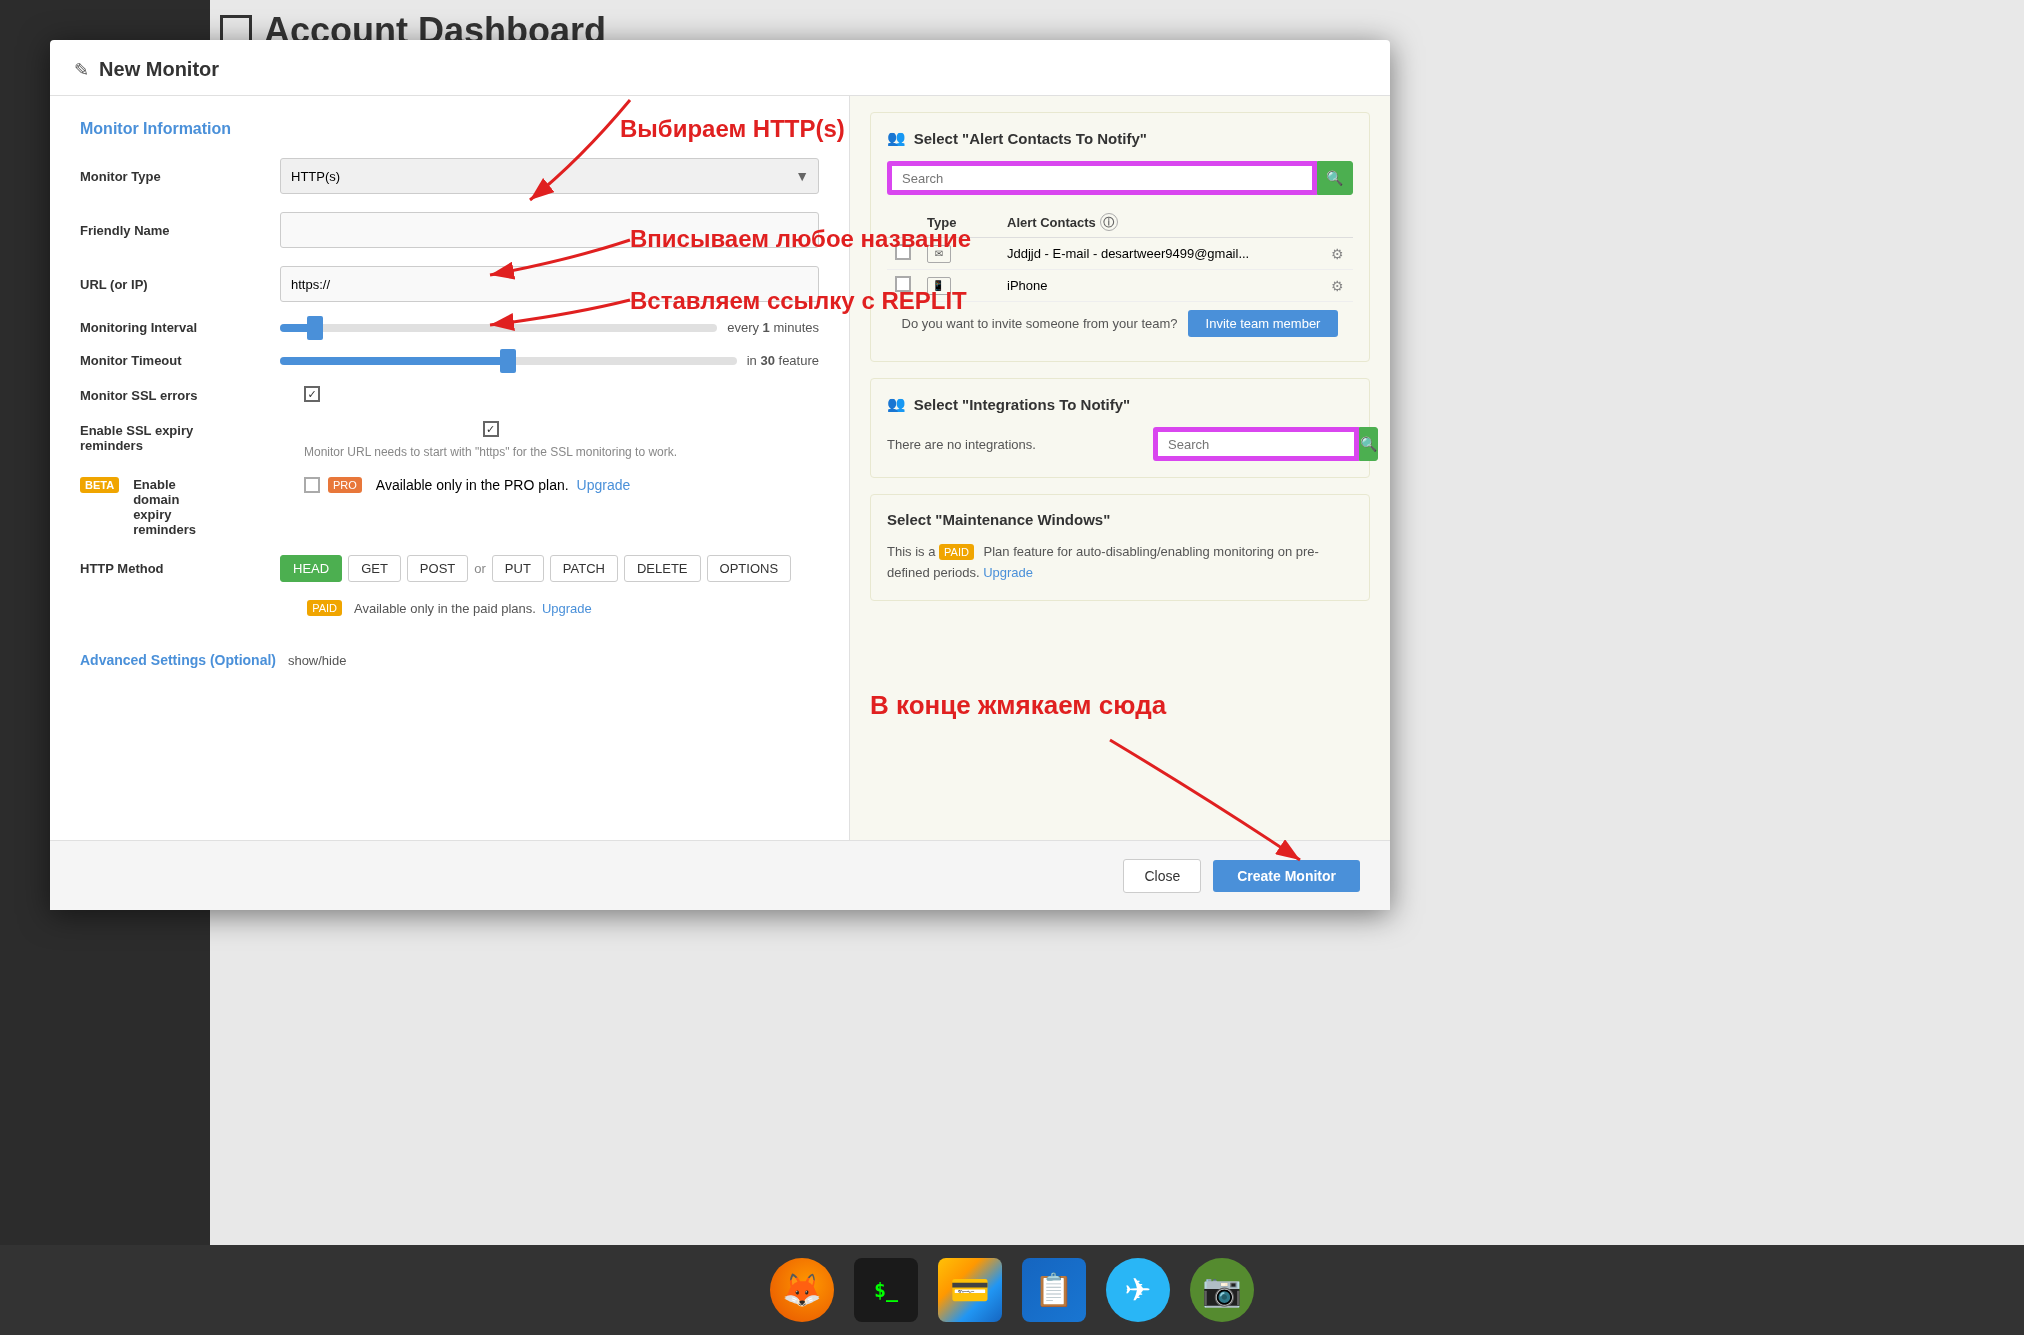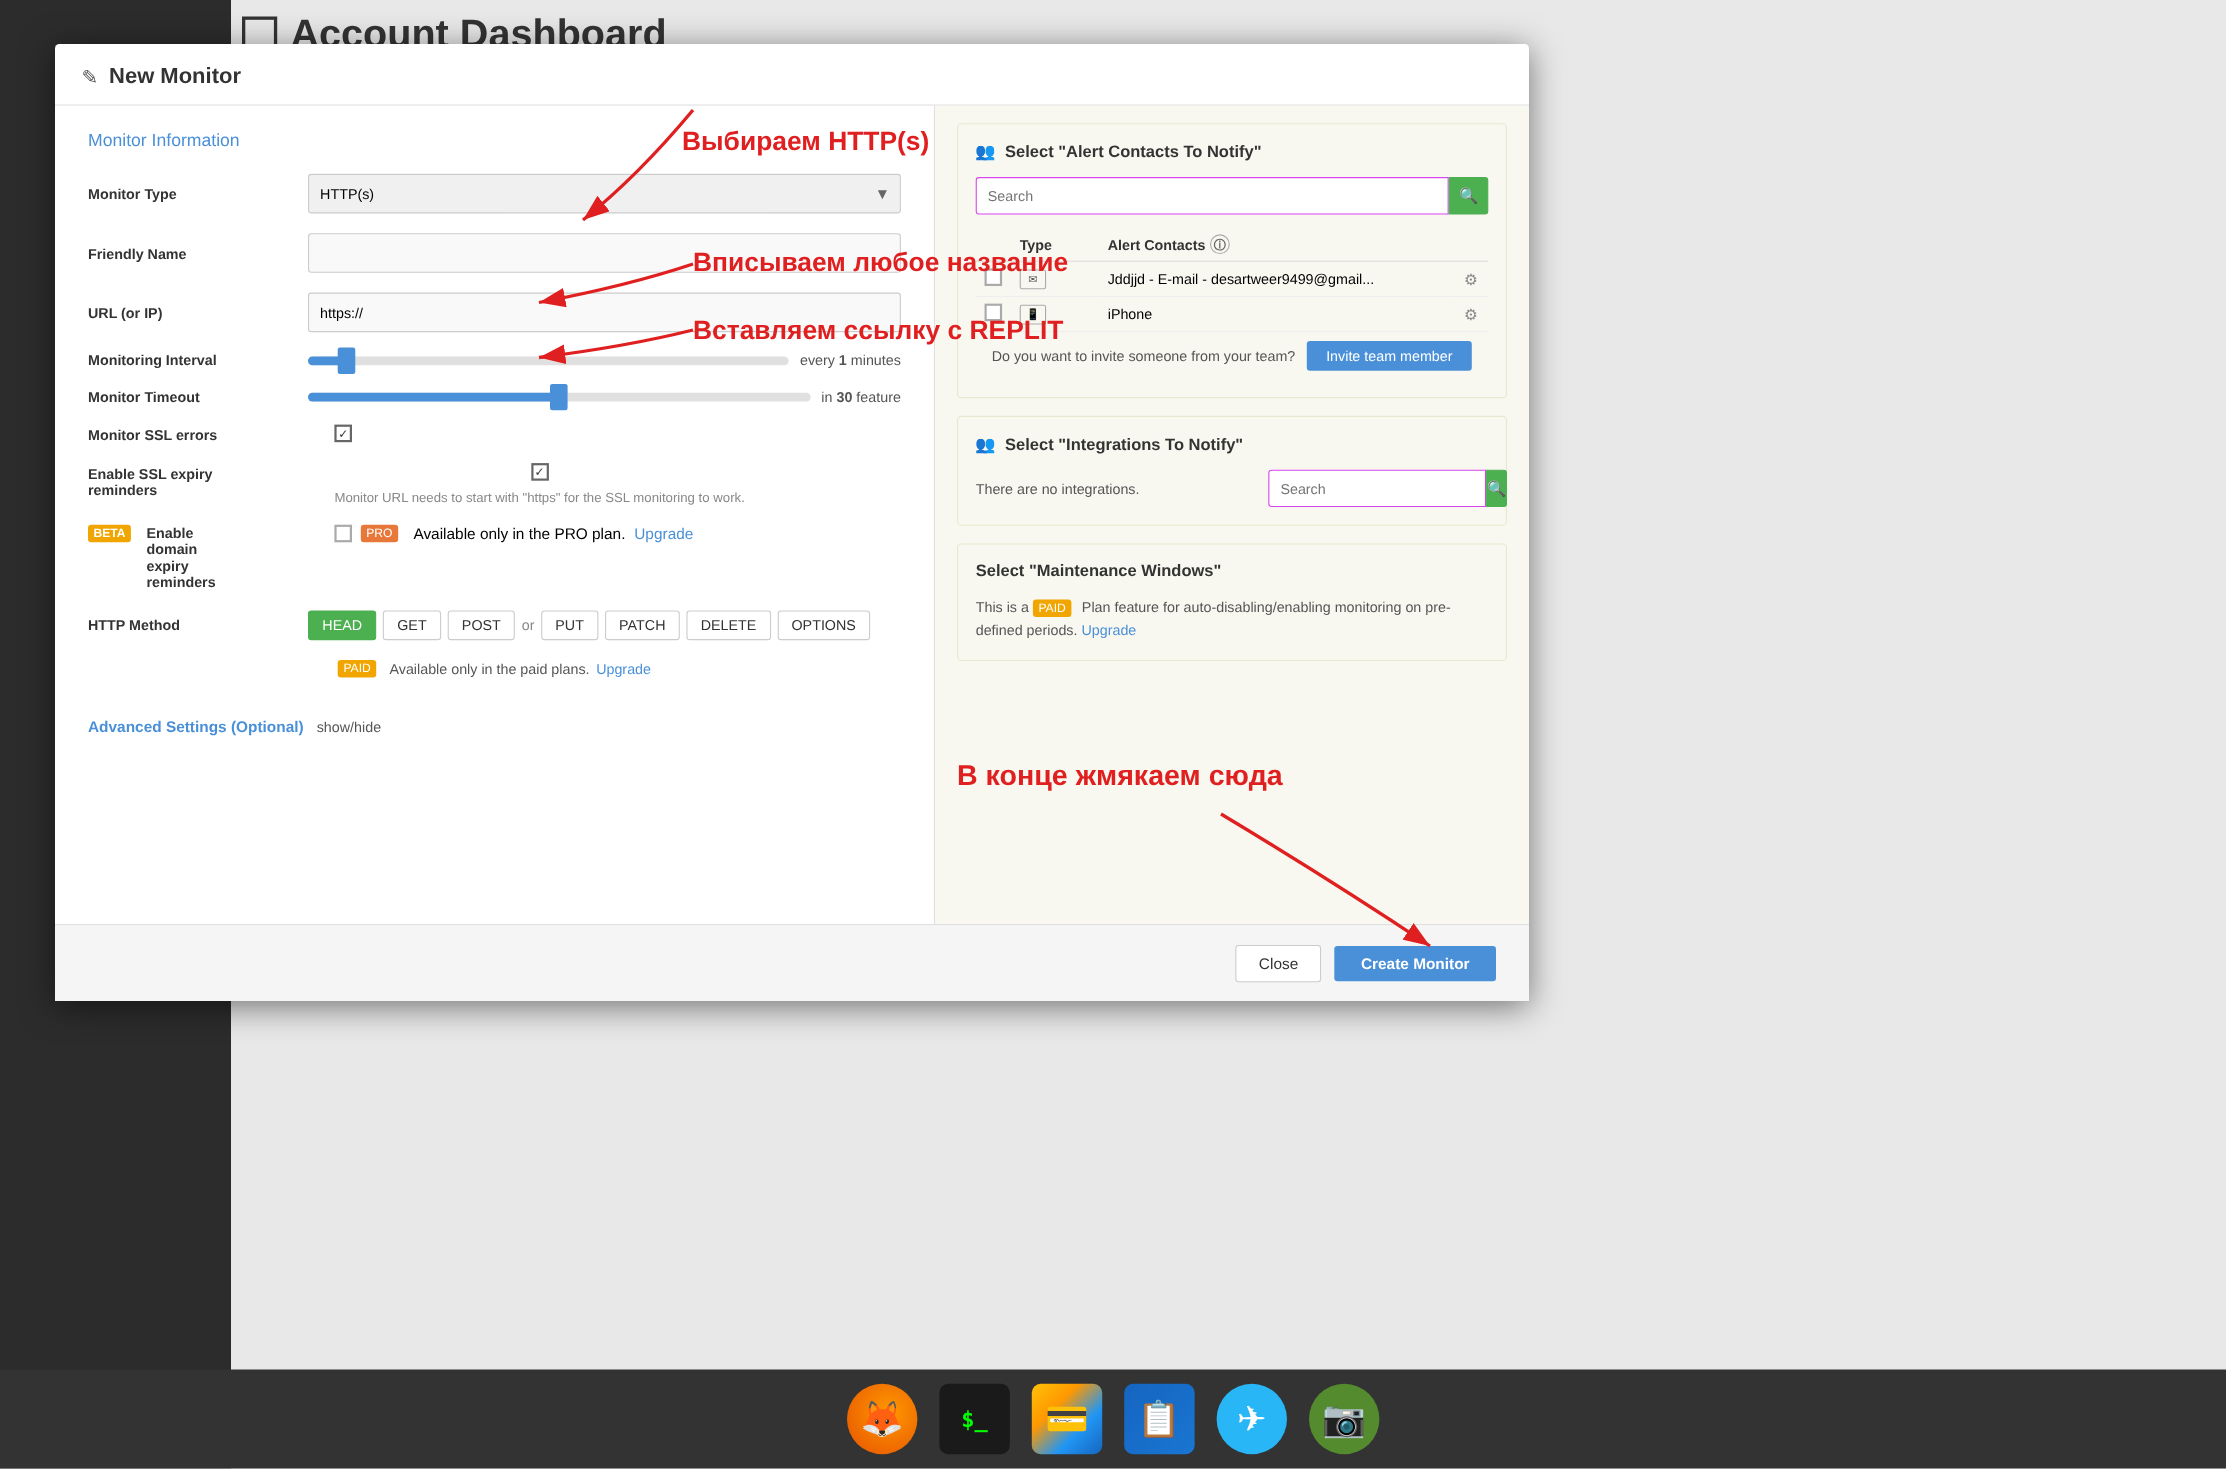--- a/index.html
+++ b/index.html
@@ -92,21 +92,21 @@
     .left-panel {
       flex: 0 0 800px;
       padding: 24px 30px;
       border-right: 1px solid #e0e0e0;
       overflow-y: auto;
     }
 
     .section-title {
       color: #4a90d9;
       font-size: 16px;
-      font-weight: normal;
+      font-weight: bold;
       margin-bottom: 20px;
     }
 
     .form-row {
       display: flex;
       align-items: center;
       margin-bottom: 18px;
     }
 
     .form-label {
@@ -352,21 +352,21 @@
 
     
     .search-bar {
       display: flex;
       margin-bottom: 12px;
     }
 
     .search-input {
       flex: 1;
       height: 34px;
-      border: 1px solid #d946ef;
+      border: 5px solid #d946ef;
       border-radius: 3px 0 0 3px;
       padding: 0 10px;
       font-size: 13px;
     }
 
     .search-btn {
       width: 36px;
       height: 34px;
       background: #4caf50;
       border: 1px solid #4caf50;

